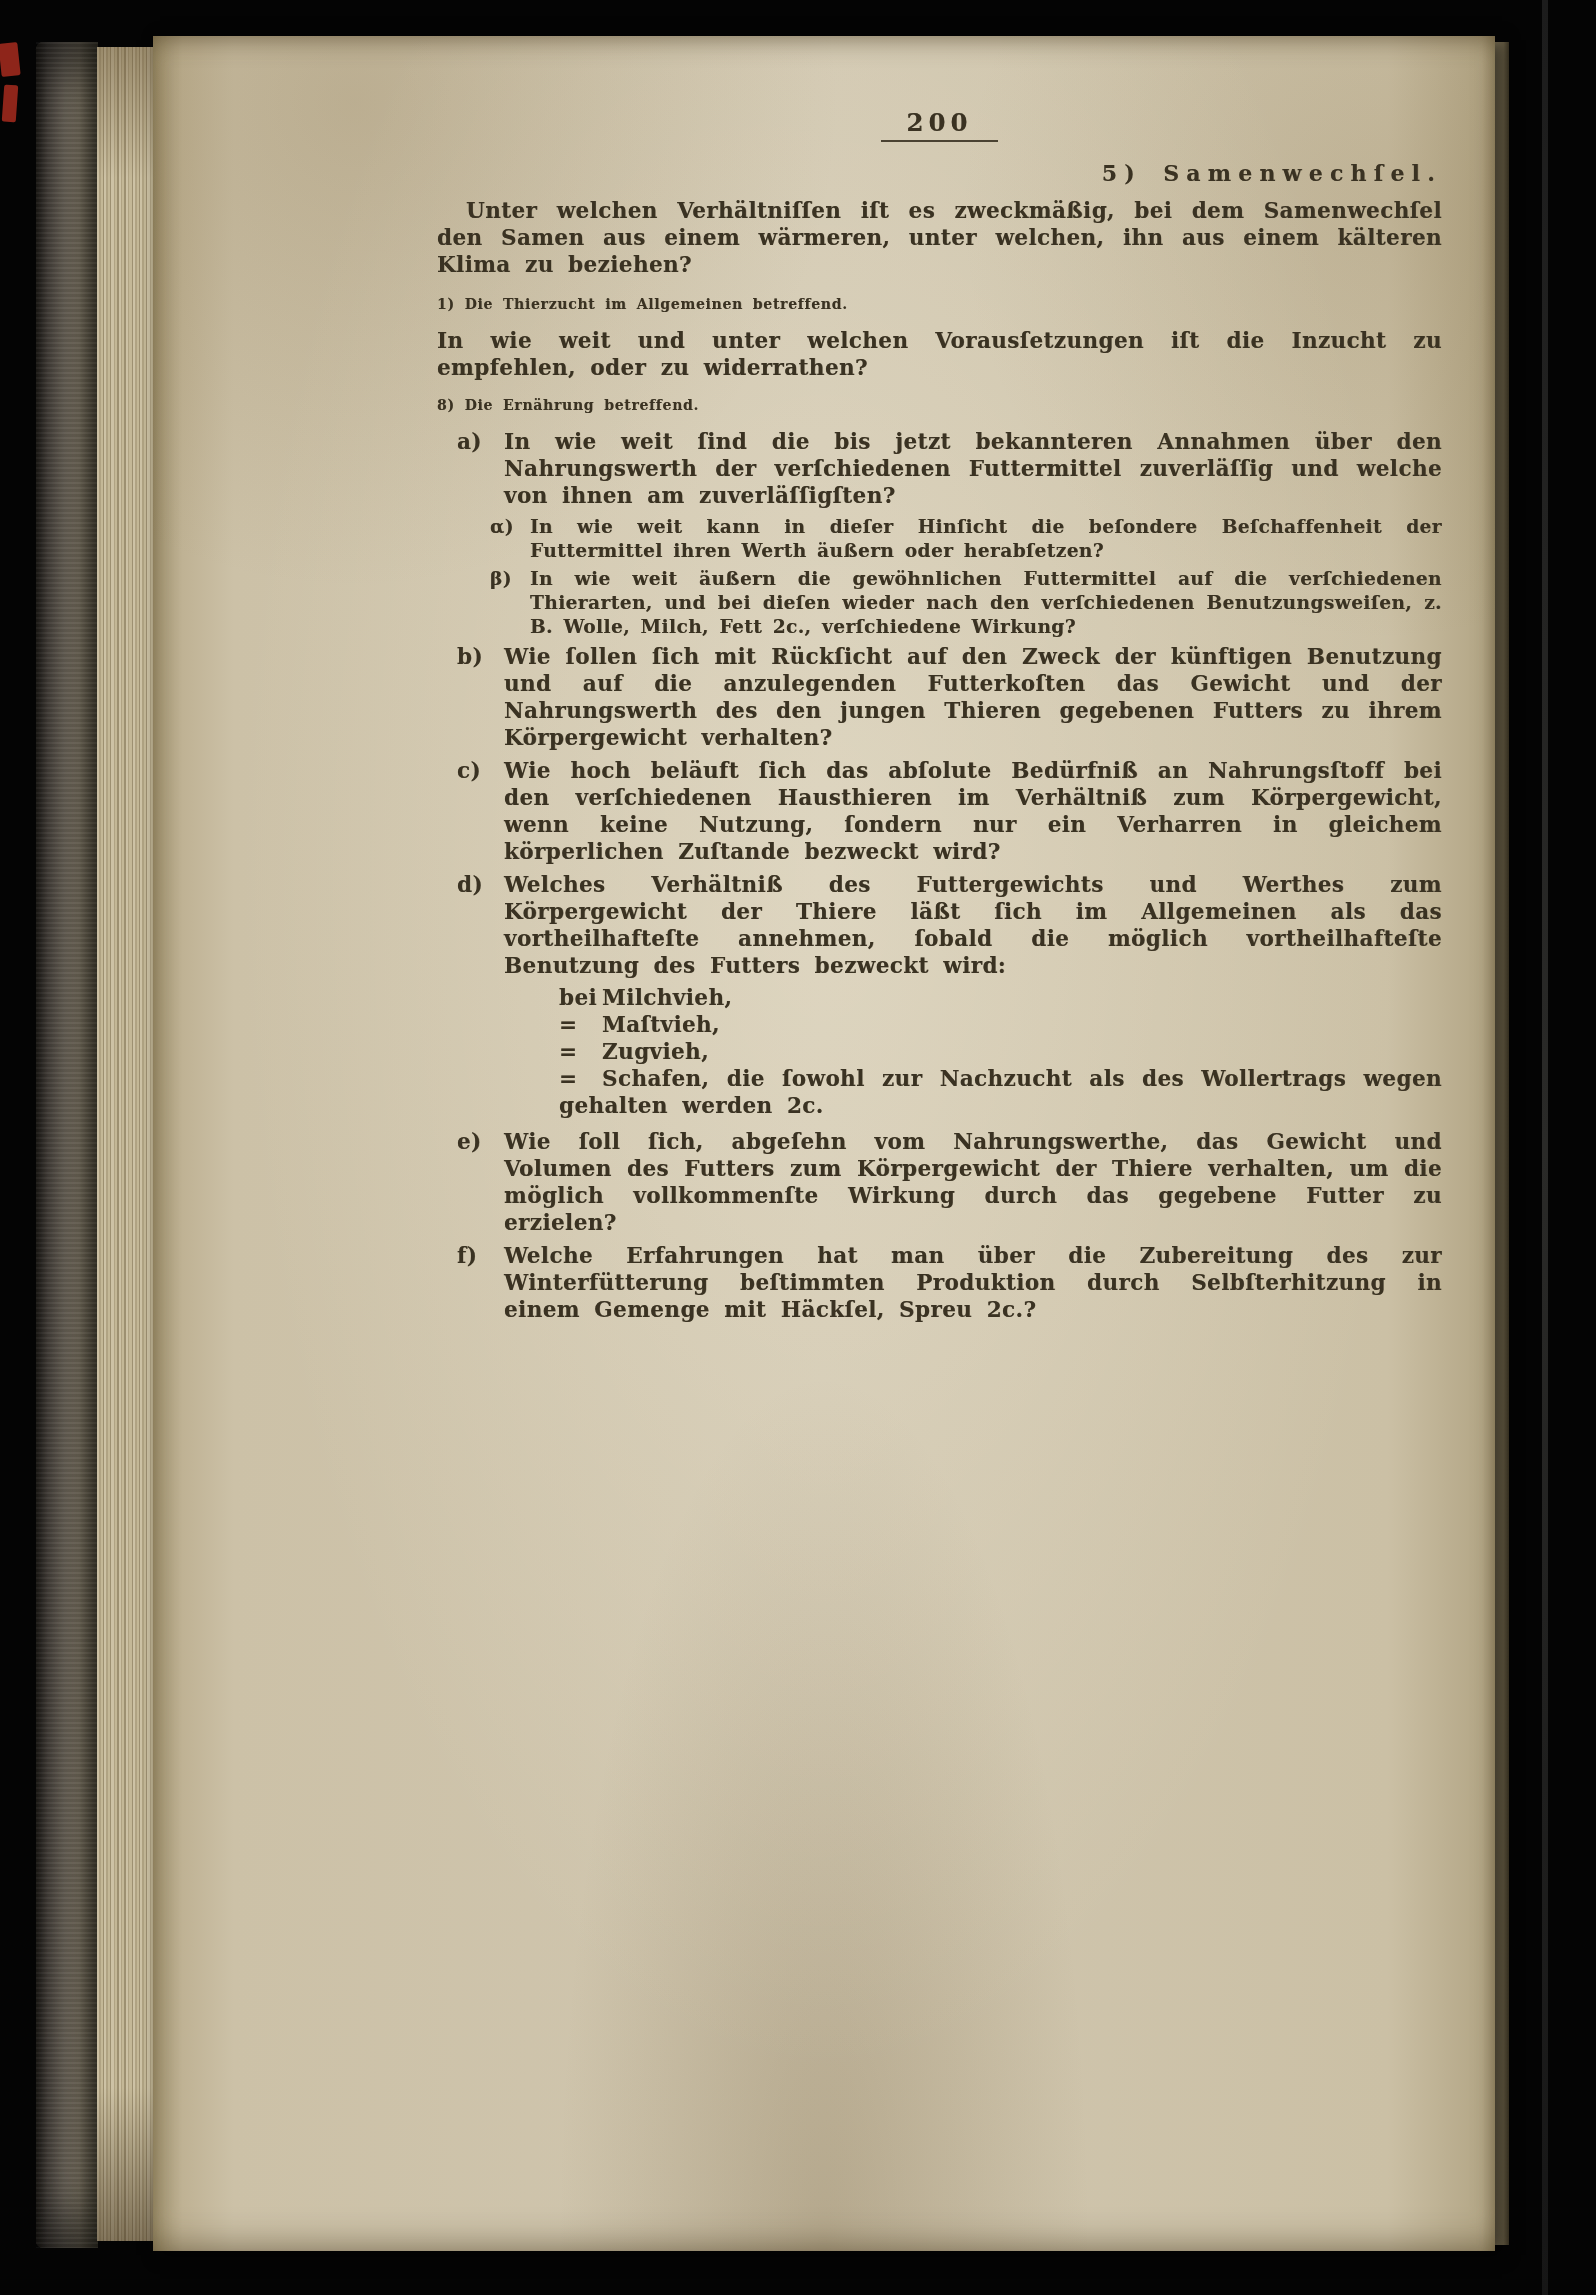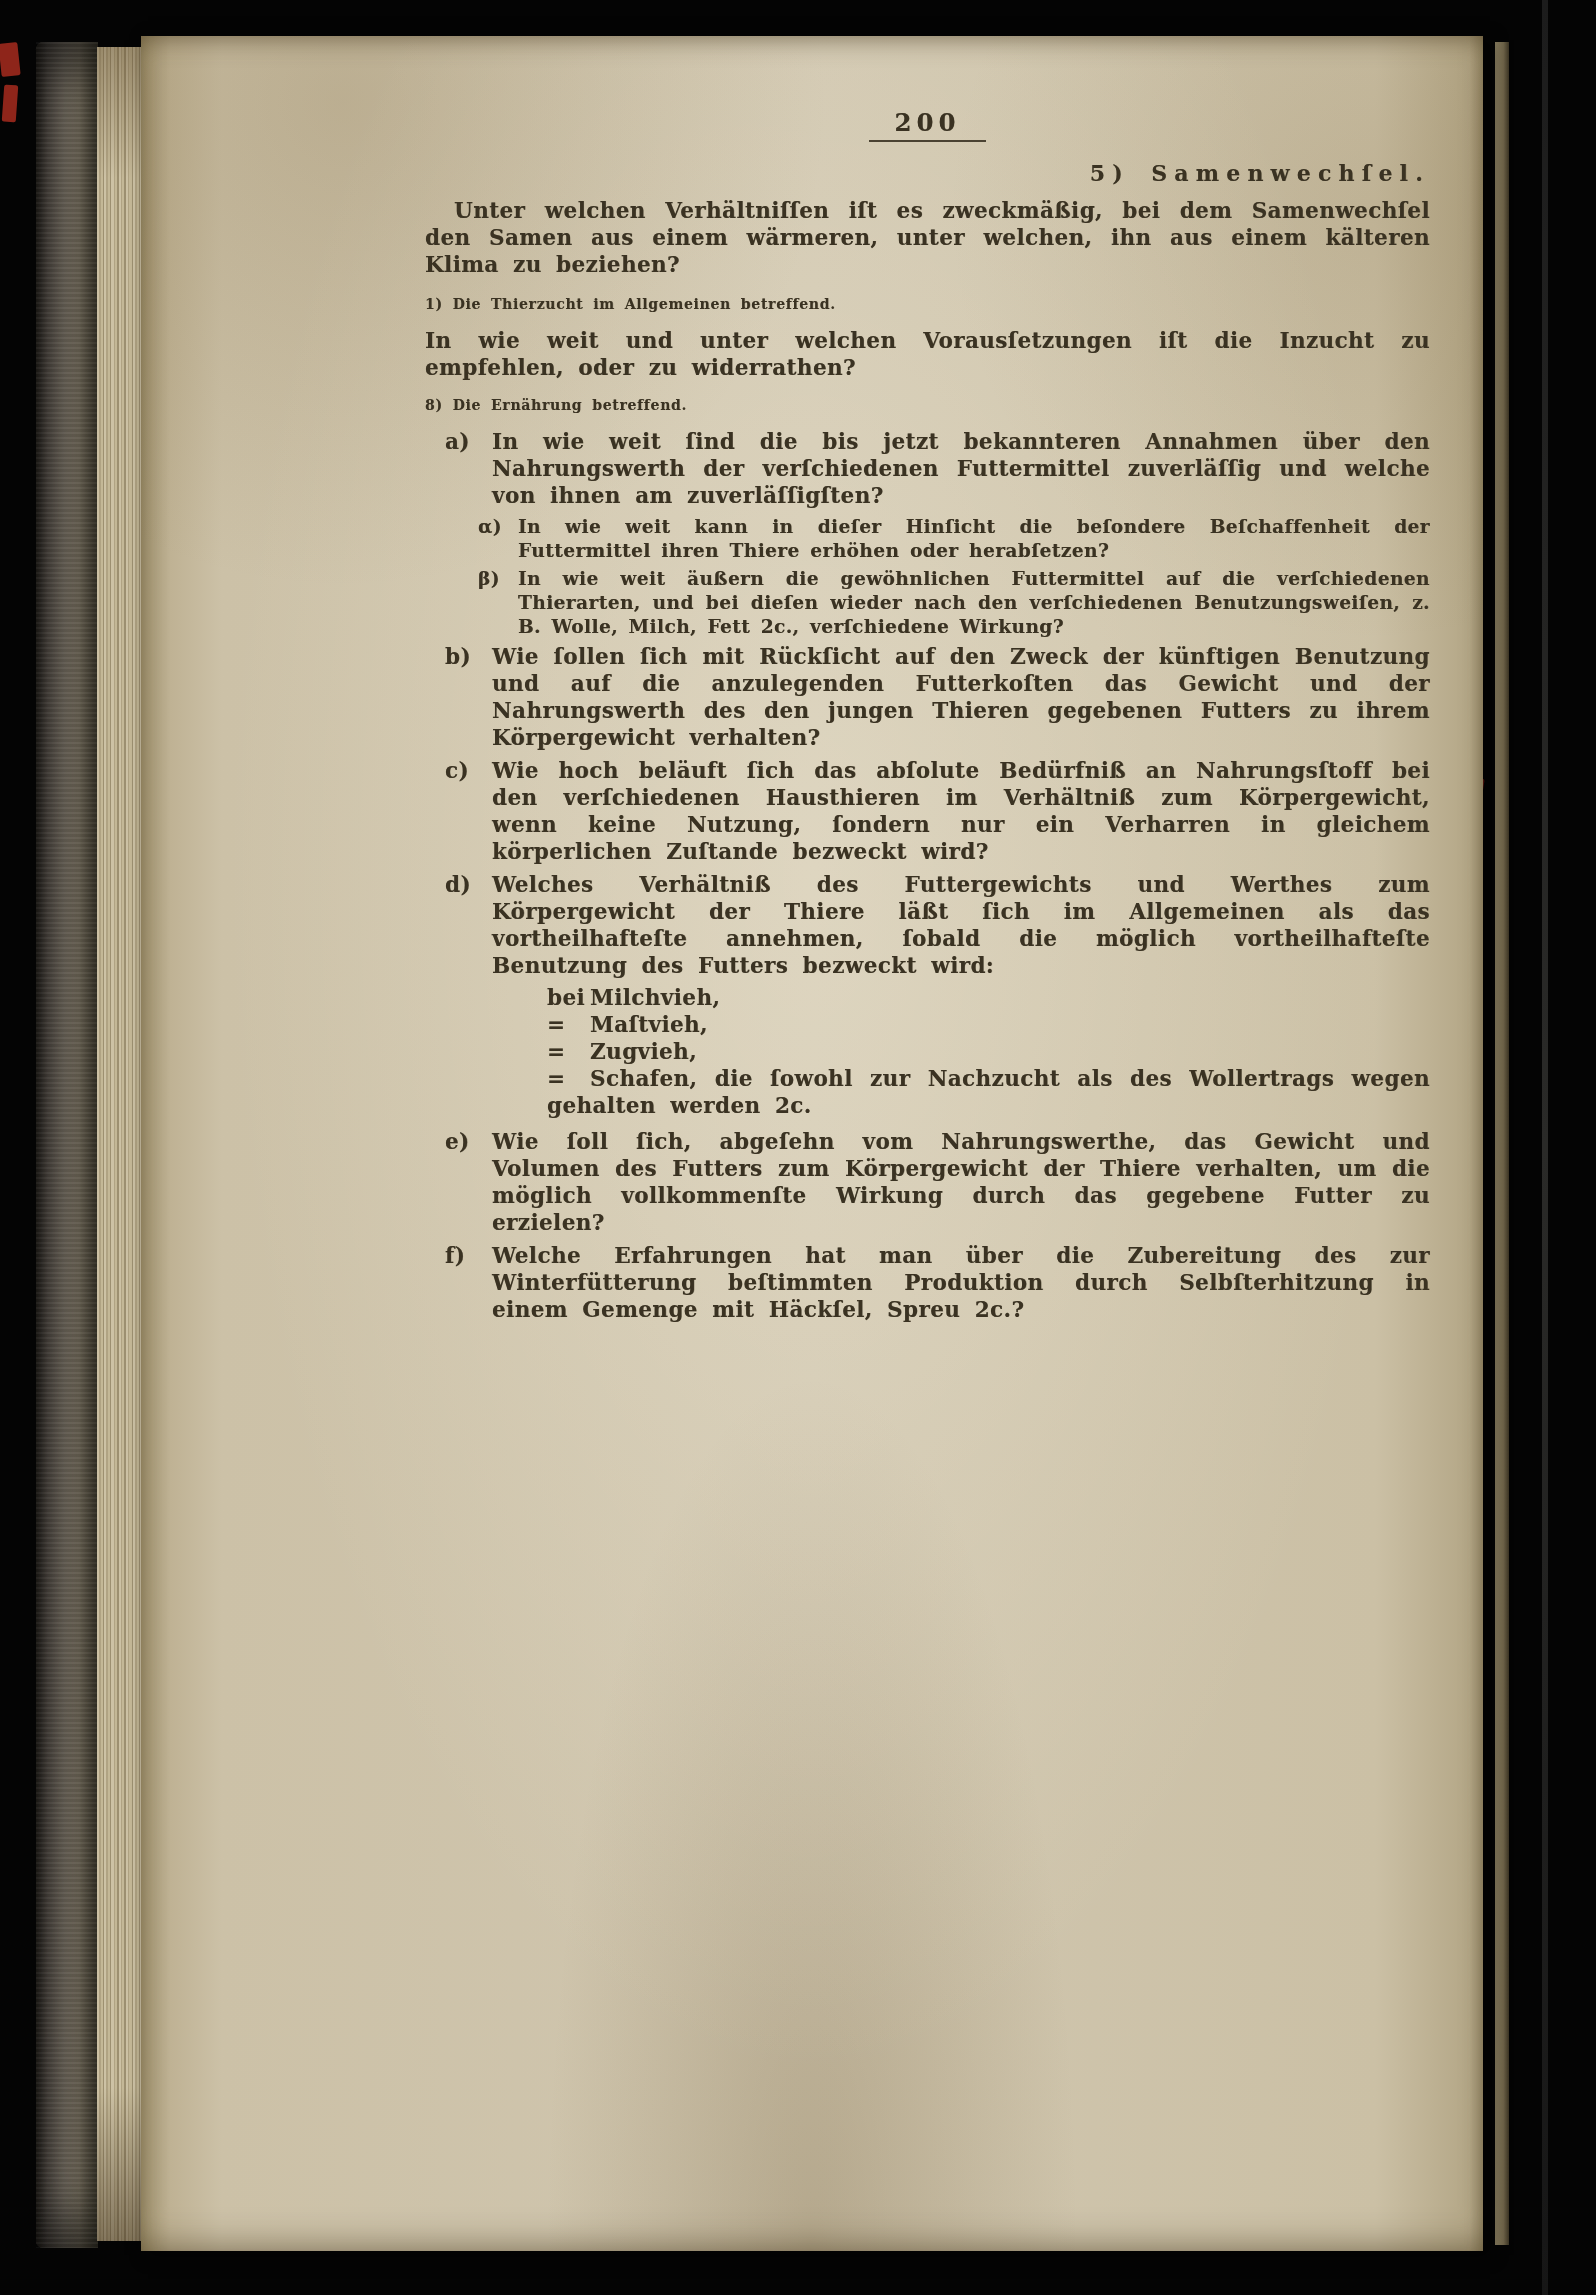--- a/index.html
+++ b/index.html
@@ -14,21 +14,21 @@
   .cover-edge::after{content:"";position:absolute;top:0;left:0;right:0;bottom:0;
     background:repeating-linear-gradient(180deg, rgba(255,255,255,.04) 0 2.2px, rgba(0,0,0,.05) 2.2px 5px);}
 
   
   .page-stack{position:absolute;left:97px;top:47px;width:56px;height:2194px;
     background:
       linear-gradient(180deg, rgba(90,70,40,.40), rgba(0,0,0,0) 6%, rgba(0,0,0,0) 93%, rgba(60,45,25,.5)),
       repeating-linear-gradient(90deg,#cdc2a5 0 2.2px,#b0a383 2.2px 3.6px,#c4b897 3.6px 5.7px,#9d9071 5.7px 7.2px);}
 
   
-  .page{position:absolute;left:141px;top:36px;width:1342px;height:2215px;
+  .page{position:absolute;left:153px;top:36px;width:1342px;height:2215px;
     background:
       radial-gradient(ellipse at 50% 38%, rgba(255,250,232,.30), rgba(255,250,232,0) 62%),
       radial-gradient(circle at 15% 3%, rgba(125,103,62,.22), rgba(125,103,62,0) 20%),
       radial-gradient(circle at 92% 8%, rgba(125,103,62,.16), rgba(125,103,62,0) 18%),
       radial-gradient(ellipse at 50% 100%, rgba(110,90,52,.28), rgba(110,90,52,0) 28%),
       linear-gradient(90deg,#a1936f 0,#bfb294 2.2%,#ccc1a7 6%,#d0c6af 50%,#cbc0a5 92%,#b4a787 99%,#9c8f6e 100%),
       #cfc5ae;
     box-shadow: inset 0 13px 25px -10px rgba(70,55,28,.55),
                 inset 0 -18.6px 32px -13px rgba(70,55,28,.5),
                 7.2px 4.3px 16px rgba(0,0,0,.65);}
@@ -98,21 +98,21 @@
 
       <div class="subhead">8) Die Ernährung betreffend.</div>
 
       <div class="item">
         <span class="lbl">a)</span>
         <div class="txt">In wie weit ſind die bis jetzt bekannteren Annahmen über den Nahrungswerth der verſchiedenen Futtermittel zuverläſſig und welche von ihnen am zuverläſſigſten?</div>
       </div>
 
       <div class="item greek">
         <span class="lbl">α)</span>
-        <div class="txt">In wie weit kann in dieſer Hinſicht die beſondere Beſchaffenheit der Futtermittel ihren Thiere erhöhen oder herabſetzen?</div>
+        <div class="txt">In wie weit kann in dieſer Hinſicht die beſondere Beſchaffenheit der Futtermittel ihren Werth äußern oder herabſetzen?</div>
       </div>
 
       <div class="item greek">
         <span class="lbl">β)</span>
         <div class="txt">In wie weit äußern die gewöhnlichen Futtermittel auf die verſchiedenen Thierarten, und bei dieſen wieder nach den verſchiedenen Benutzungsweiſen, z. B. Wolle, Milch, Fett 2c., verſchiedene Wirkung?</div>
       </div>
 
       <div class="item">
         <span class="lbl">b)</span>
         <div class="txt">Wie ſollen ſich mit Rückſicht auf den Zweck der künftigen Benutzung und auf die anzulegenden Futterkoſten das Gewicht und der Nahrungswerth des den jungen Thieren gegebenen Futters zu ihrem Körpergewicht verhalten?</div>

